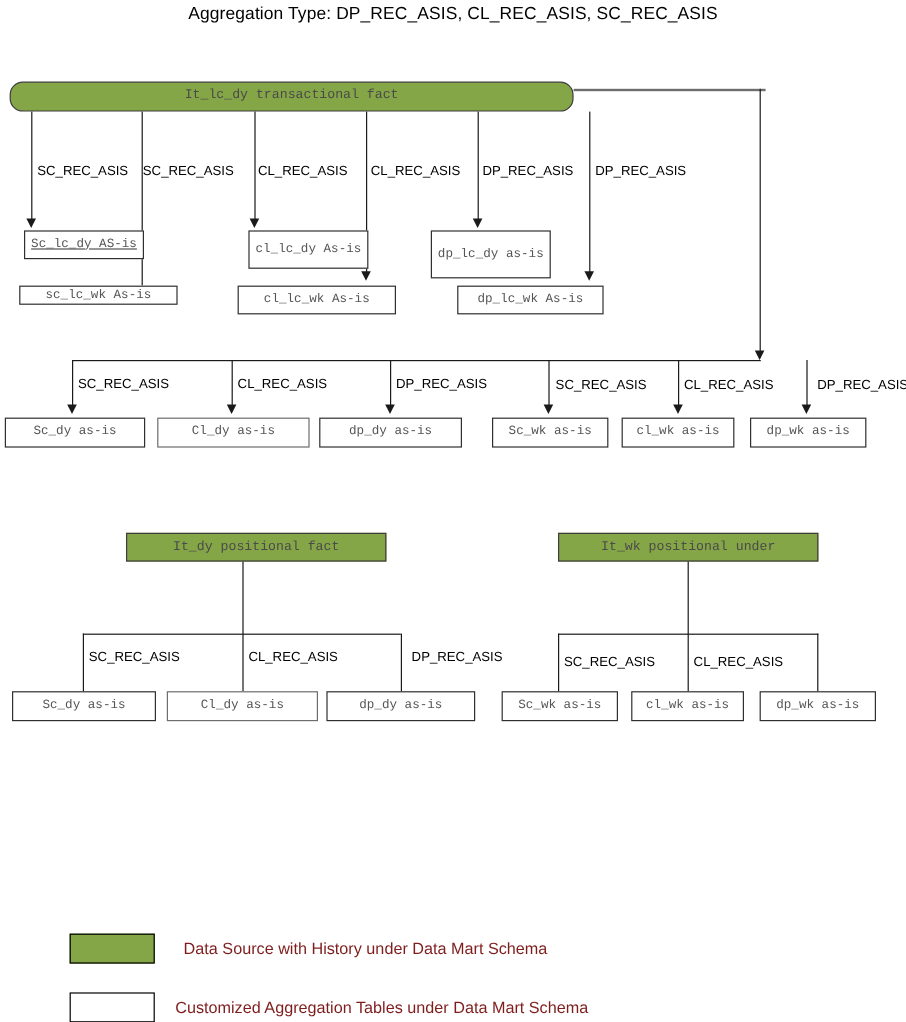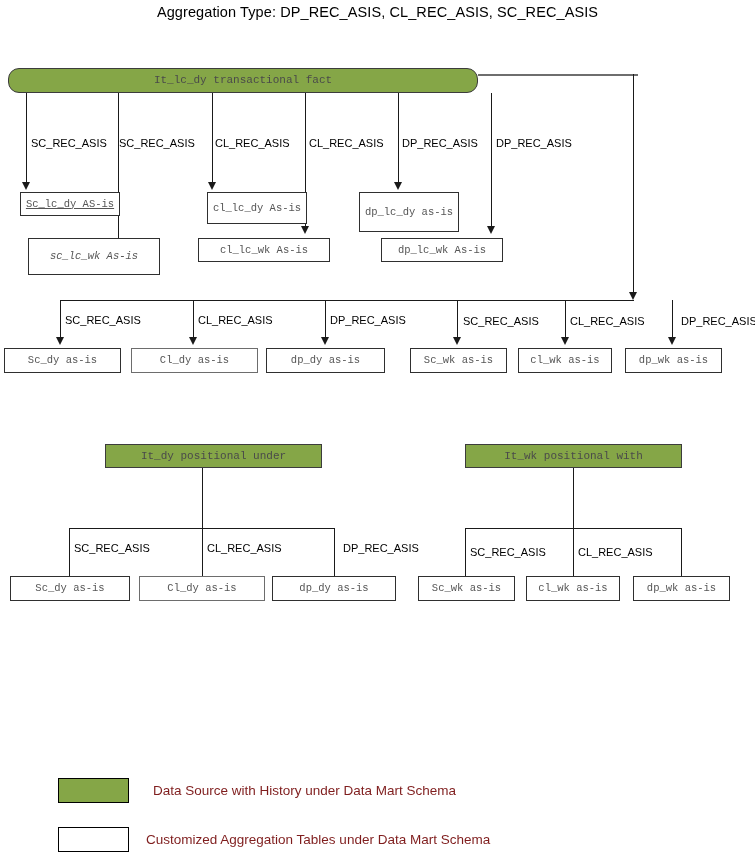--- a/index.html
+++ b/index.html
@@ -124,21 +124,21 @@
   <div class="elabel" style="left:119px; top:138px;">SC_REC_ASIS</div>
   <div class="elabel" style="left:215px; top:138px;">CL_REC_ASIS</div>
   <div class="elabel" style="left:309px; top:138px;">CL_REC_ASIS</div>
   <div class="elabel" style="left:402px; top:138px;">DP_REC_ASIS</div>
   <div class="elabel" style="left:496px; top:138px;">DP_REC_ASIS</div>
 
   <div class="node" style="left:20px; top:192px; width:100px; height:24px;text-decoration:underline;">Sc_lc_dy AS-is</div>
   <div class="node" style="left:187px; top:192px; width:100px; height:32px;margin-left:20px;">cl_lc_dy As-is</div>
   <div class="node" style="left:359px; top:192px; width:100px; height:40px;">dp_lc_dy as-is</div>
 
-  <div class="node" style="left:28px; top:238px; width:132px; height:37px;font-style:italic;">sc_lc_wk As-is</div>
+  <div class="node" style="left:16px; top:238px; width:132px; height:16px;">sc_lc_wk As-is</div>
   <div class="node" style="left:198px; top:238px; width:132px; height:24px;">cl_lc_wk As-is</div>
   <div class="node" style="left:381px; top:238px; width:122px; height:24px;">dp_lc_wk As-is</div>
 
   <div class="hline" style="left:60px; top:300px; width:574px;"></div>
 
   <div class="vline" style="left:60px; top:300px; height:41px;"></div>
   <div class="arrow" style="left:56px; top:337px;"></div>
   <div class="vline" style="left:193px; top:300px; height:41px;"></div>
   <div class="arrow" style="left:189px; top:337px;"></div>
   <div class="vline" style="left:325px; top:300px; height:41px;"></div>
@@ -157,39 +157,39 @@
   <div class="elabel" style="left:570px; top:316px;">CL_REC_ASIS</div>
   <div class="elabel" style="left:681px; top:316px;">DP_REC_ASIS</div>
 
   <div class="node" style="left:4px; top:348px; width:117px; height:25px;">Sc_dy as-is</div>
   <div class="node thick" style="left:131px; top:348px; width:127px; height:25px;">Cl_dy as-is</div>
   <div class="node" style="left:266px; top:348px; width:119px; height:25px;">dp_dy as-is</div>
   <div class="node" style="left:410px; top:348px; width:97px; height:25px;">Sc_wk as-is</div>
   <div class="node" style="left:518px; top:348px; width:94px; height:25px;">cl_wk as-is</div>
   <div class="node" style="left:625px; top:348px; width:97px; height:25px;">dp_wk as-is</div>
 
-  <div class="node green" style="left:105px; top:444px; width:217px; height:24px;">It_dy positional under</div>
+  <div class="node green" style="left:105px; top:444px; width:217px; height:24px;">It_dy positional fact</div>
 
   <div class="vline" style="left:202px; top:468px; height:119px;"></div>
   <div class="arrow" style="left:198px; top:583px;"></div>
   <div class="hline" style="left:69px; top:528px; width:265px;"></div>
   <div class="vline" style="left:69px; top:528px; height:59px;"></div>
   <div class="arrow" style="left:65px; top:583px;"></div>
   <div class="vline" style="left:334px; top:528px; height:59px;"></div>
   <div class="arrow" style="left:330px; top:583px;"></div>
 
   <div class="elabel" style="left:74px; top:543px;">SC_REC_ASIS</div>
   <div class="elabel" style="left:207px; top:543px;">CL_REC_ASIS</div>
   <div class="elabel" style="left:343px; top:543px;">DP_REC_ASIS</div>
 
   <div class="node" style="left:10px; top:576px; width:120px; height:25px;">Sc_dy as-is</div>
   <div class="node thick" style="left:139px; top:576px; width:126px; height:25px;">Cl_dy as-is</div>
   <div class="node" style="left:272px; top:576px; width:124px; height:25px;">dp_dy as-is</div>
 
-  <div class="node green" style="left:465px; top:444px; width:217px; height:24px;">It_wk positional with</div>
+  <div class="node green" style="left:465px; top:444px; width:217px; height:24px;">It_wk positional under</div>
 
   <div class="vline" style="left:573px; top:468px; height:119px;"></div>
   <div class="arrow" style="left:569px; top:583px;"></div>
   <div class="hline" style="left:465px; top:528px; width:217px;"></div>
   <div class="vline" style="left:465px; top:528px; height:59px;"></div>
   <div class="arrow" style="left:461px; top:583px;"></div>
   <div class="vline" style="left:681px; top:528px; height:59px;"></div>
   <div class="arrow" style="left:677px; top:583px;"></div>
 
   <div class="elabel" style="left:470px; top:547px;">SC_REC_ASIS</div>

